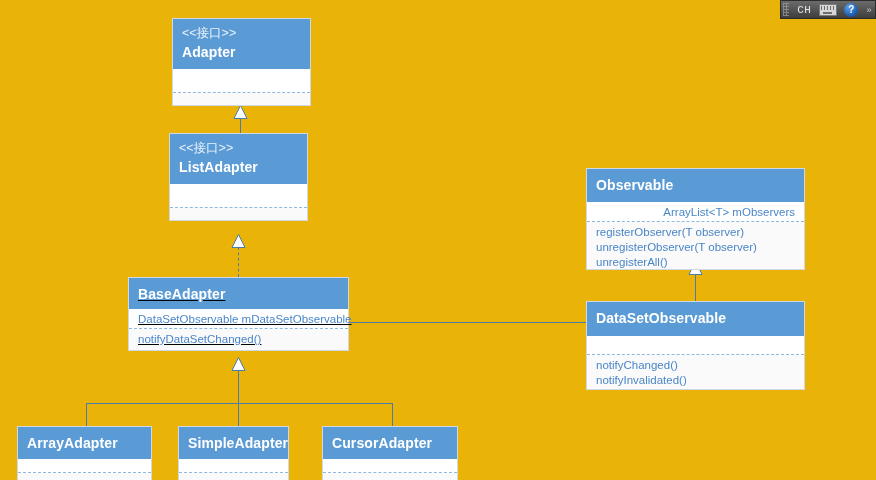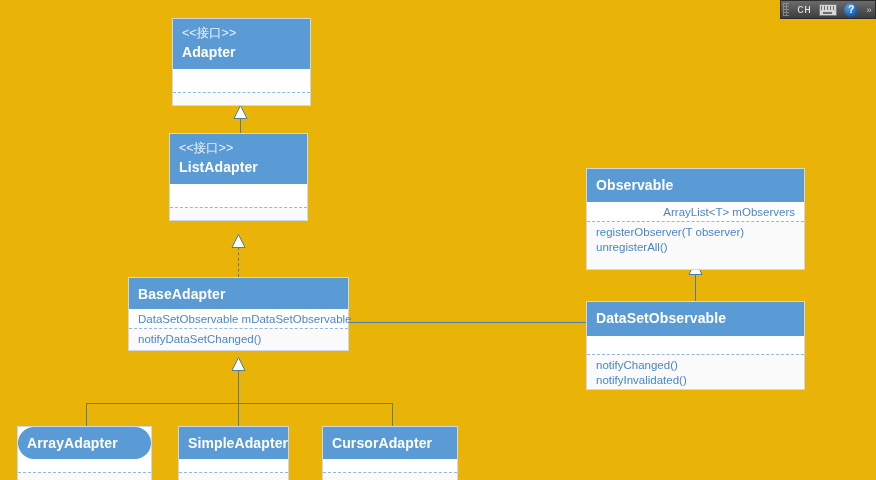--- a/index.html
+++ b/index.html
@@ -209,58 +209,59 @@
 
   <div class="uml-class" style="left:169px; top:133px; width:139px; height:88px;">
     <div class="uml-header" style="height:50px;">
       <span class="uml-stereotype">&lt;&lt;接口&gt;&gt;</span>
       <span class="uml-name">ListAdapter</span>
     </div>
     <div class="uml-attrs empty" style="height:24px;"></div>
     <div class="uml-methods empty" style="height:12px;"></div>
   </div>
 
-  <div class="uml-class" style="left:128px; top:277px; width:221px; height:74px;">
+  <div class="uml-class" style="left:128px; top:277px; width:221px; height:74px;text-decoration:underline;">
     <div class="uml-header" style="height:31px;">
       <span class="uml-name solo">BaseAdapter</span>
     </div>
     <div class="uml-attrs" style="height:20px;">
       <div class="uml-row">DataSetObservable mDataSetObservable</div>
     </div>
     <div class="uml-methods" style="height:21px;">
       <div class="uml-row">notifyDataSetChanged()</div>
     </div>
   </div>
 
   <div class="uml-class" style="left:586px; top:160px; width:219px; height:102px;margin-top:8px;">
     <div class="uml-header" style="height:33px;">
       <span class="uml-name solo">Observable</span>
     </div>
     <div class="uml-attrs" style="height:20px;text-align:right;">
       <div class="uml-row">ArrayList&lt;T&gt; mObservers</div>
     </div>
     <div class="uml-methods" style="height:47px;">
       <div class="uml-row">registerObserver(T observer)</div>
+      <div class="uml-row">unregisterObserver(T observer)</div>
       <div class="uml-row">unregisterAll()</div>
     </div>
   </div>
 
   <div class="uml-class" style="left:586px; top:301px; width:219px; height:89px;">
     <div class="uml-header" style="height:34px;">
       <span class="uml-name solo">DataSetObservable</span>
     </div>
     <div class="uml-attrs empty" style="height:19px;"></div>
     <div class="uml-methods" style="height:34px;">
       <div class="uml-row">notifyChanged()</div>
       <div class="uml-row">notifyInvalidated()</div>
     </div>
   </div>
 
   <div class="uml-class" style="left:17px; top:426px; width:135px; height:70px;">
-    <div class="uml-header" style="height:32px;border-radius:16px;">
+    <div class="uml-header" style="height:32px;">
       <span class="uml-name solo">ArrayAdapter</span>
     </div>
     <div class="uml-attrs empty" style="height:14px;"></div>
     <div class="uml-methods empty" style="height:24px;"></div>
   </div>
 
   <div class="uml-class" style="left:178px; top:426px; width:111px; height:70px;">
     <div class="uml-header" style="height:32px;">
       <span class="uml-name solo">SimpleAdapter</span>
     </div>

